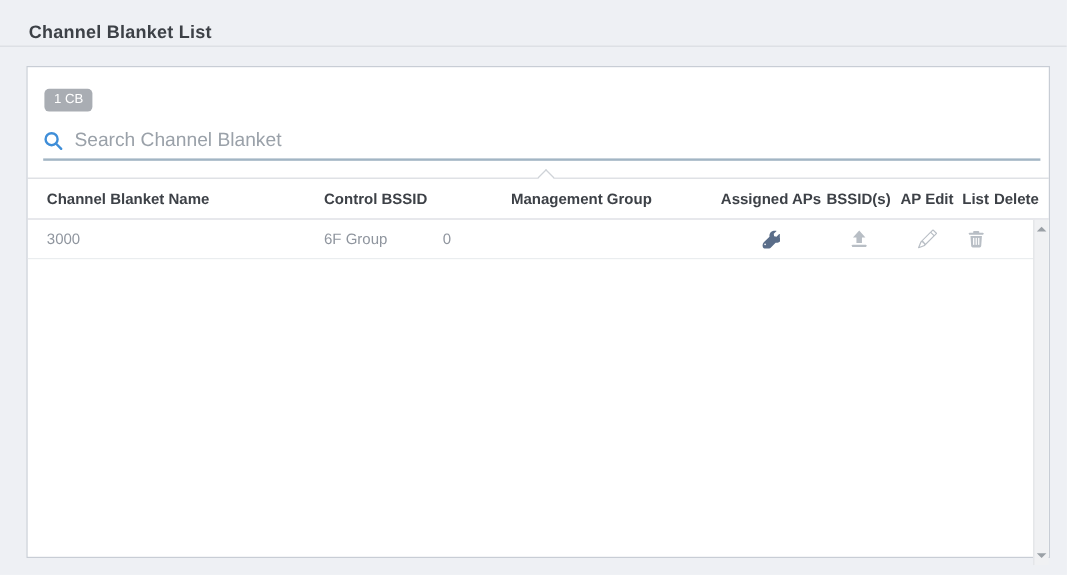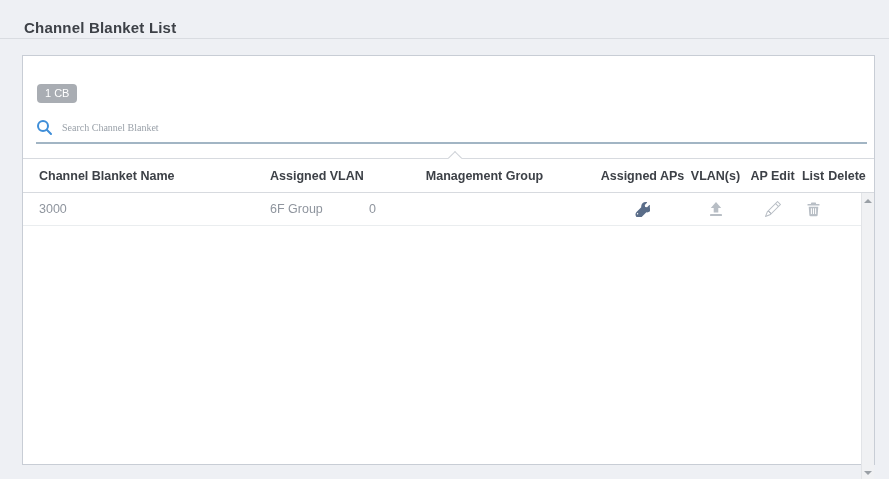--- a/index.html
+++ b/index.html
@@ -30,36 +30,36 @@
   
   .panel {
     width: 853px; height: 410px;
     margin: 16px 0 0 22px;
     background: #fff;
     border: 1px solid #c8cdd5;
     position: relative;
   }
   .count-badge {
     display: inline-block;
-    margin: 28px 0 0 14px;
+    margin: 18px 0 0 14px;
     background: var(--badge-bg, #a9adb3);
     color: #fff; font-size: 11px; line-height: 13px;
     padding: 3px 8px; border-radius: 4px;
   }
   
   .search-row {
     margin: 16px 7px 0 13px;
     display: flex; align-items: center; gap: 9px;
     border-bottom: 2px solid var(--search-underline, #a2b5c4);
     padding-bottom: 6px;
   }
   .search-row svg { flex: 0 0 auto; display: block; }
   .search-input {
     flex: 1 1 auto; border: none; outline: none; background: transparent;
-    font-size: 10px; font-family: Liberation Serif, serif; color: #a16207; height: 16px;
+    font-size: 16px; font-family: Liberation Sans, sans-serif; color: #a16207; height: 16px;
   }
   .search-input::placeholder { color: #9aa1a9; }
   
   .tbl-grid {
     display: grid;
     grid-template-columns: 231px 99px 231px 85px 61px 53px 28px 40px;
     align-items: center;
     padding-left: 16px;
   }
   .tbl-grid > :nth-child(n+4) { justify-self: center; }
@@ -117,24 +117,24 @@
       <circle cx="7" cy="7" r="5" fill="none" stroke="#3f8ed8" stroke-width="2"></circle>
       <line x1="10.8" y1="10.8" x2="15" y2="15" stroke="#3f8ed8" stroke-width="2" stroke-linecap="round"></line>
     </svg>
     <input class="search-input" type="text" placeholder="Search Channel Blanket" style="">
   </div>
 
   
   <div class="tbl-grid tbl-head">
     <div class="notch"></div>
     <span>Channel Blanket Name</span>
-    <span>Assigned VLAN</span>
+    <span>Control BSSID</span>
     <span>Management Group</span>
     <span>Assigned APs</span>
-    <span>VLAN(s)</span>
+    <span>BSSID(s)</span>
     <span>AP Edit</span>
     <span>List</span>
     <span>Delete</span>
   </div>
 
   
   <div class="tbl-body">
 
     <div class="tbl-grid tbl-row">
       <span>3000</span>

